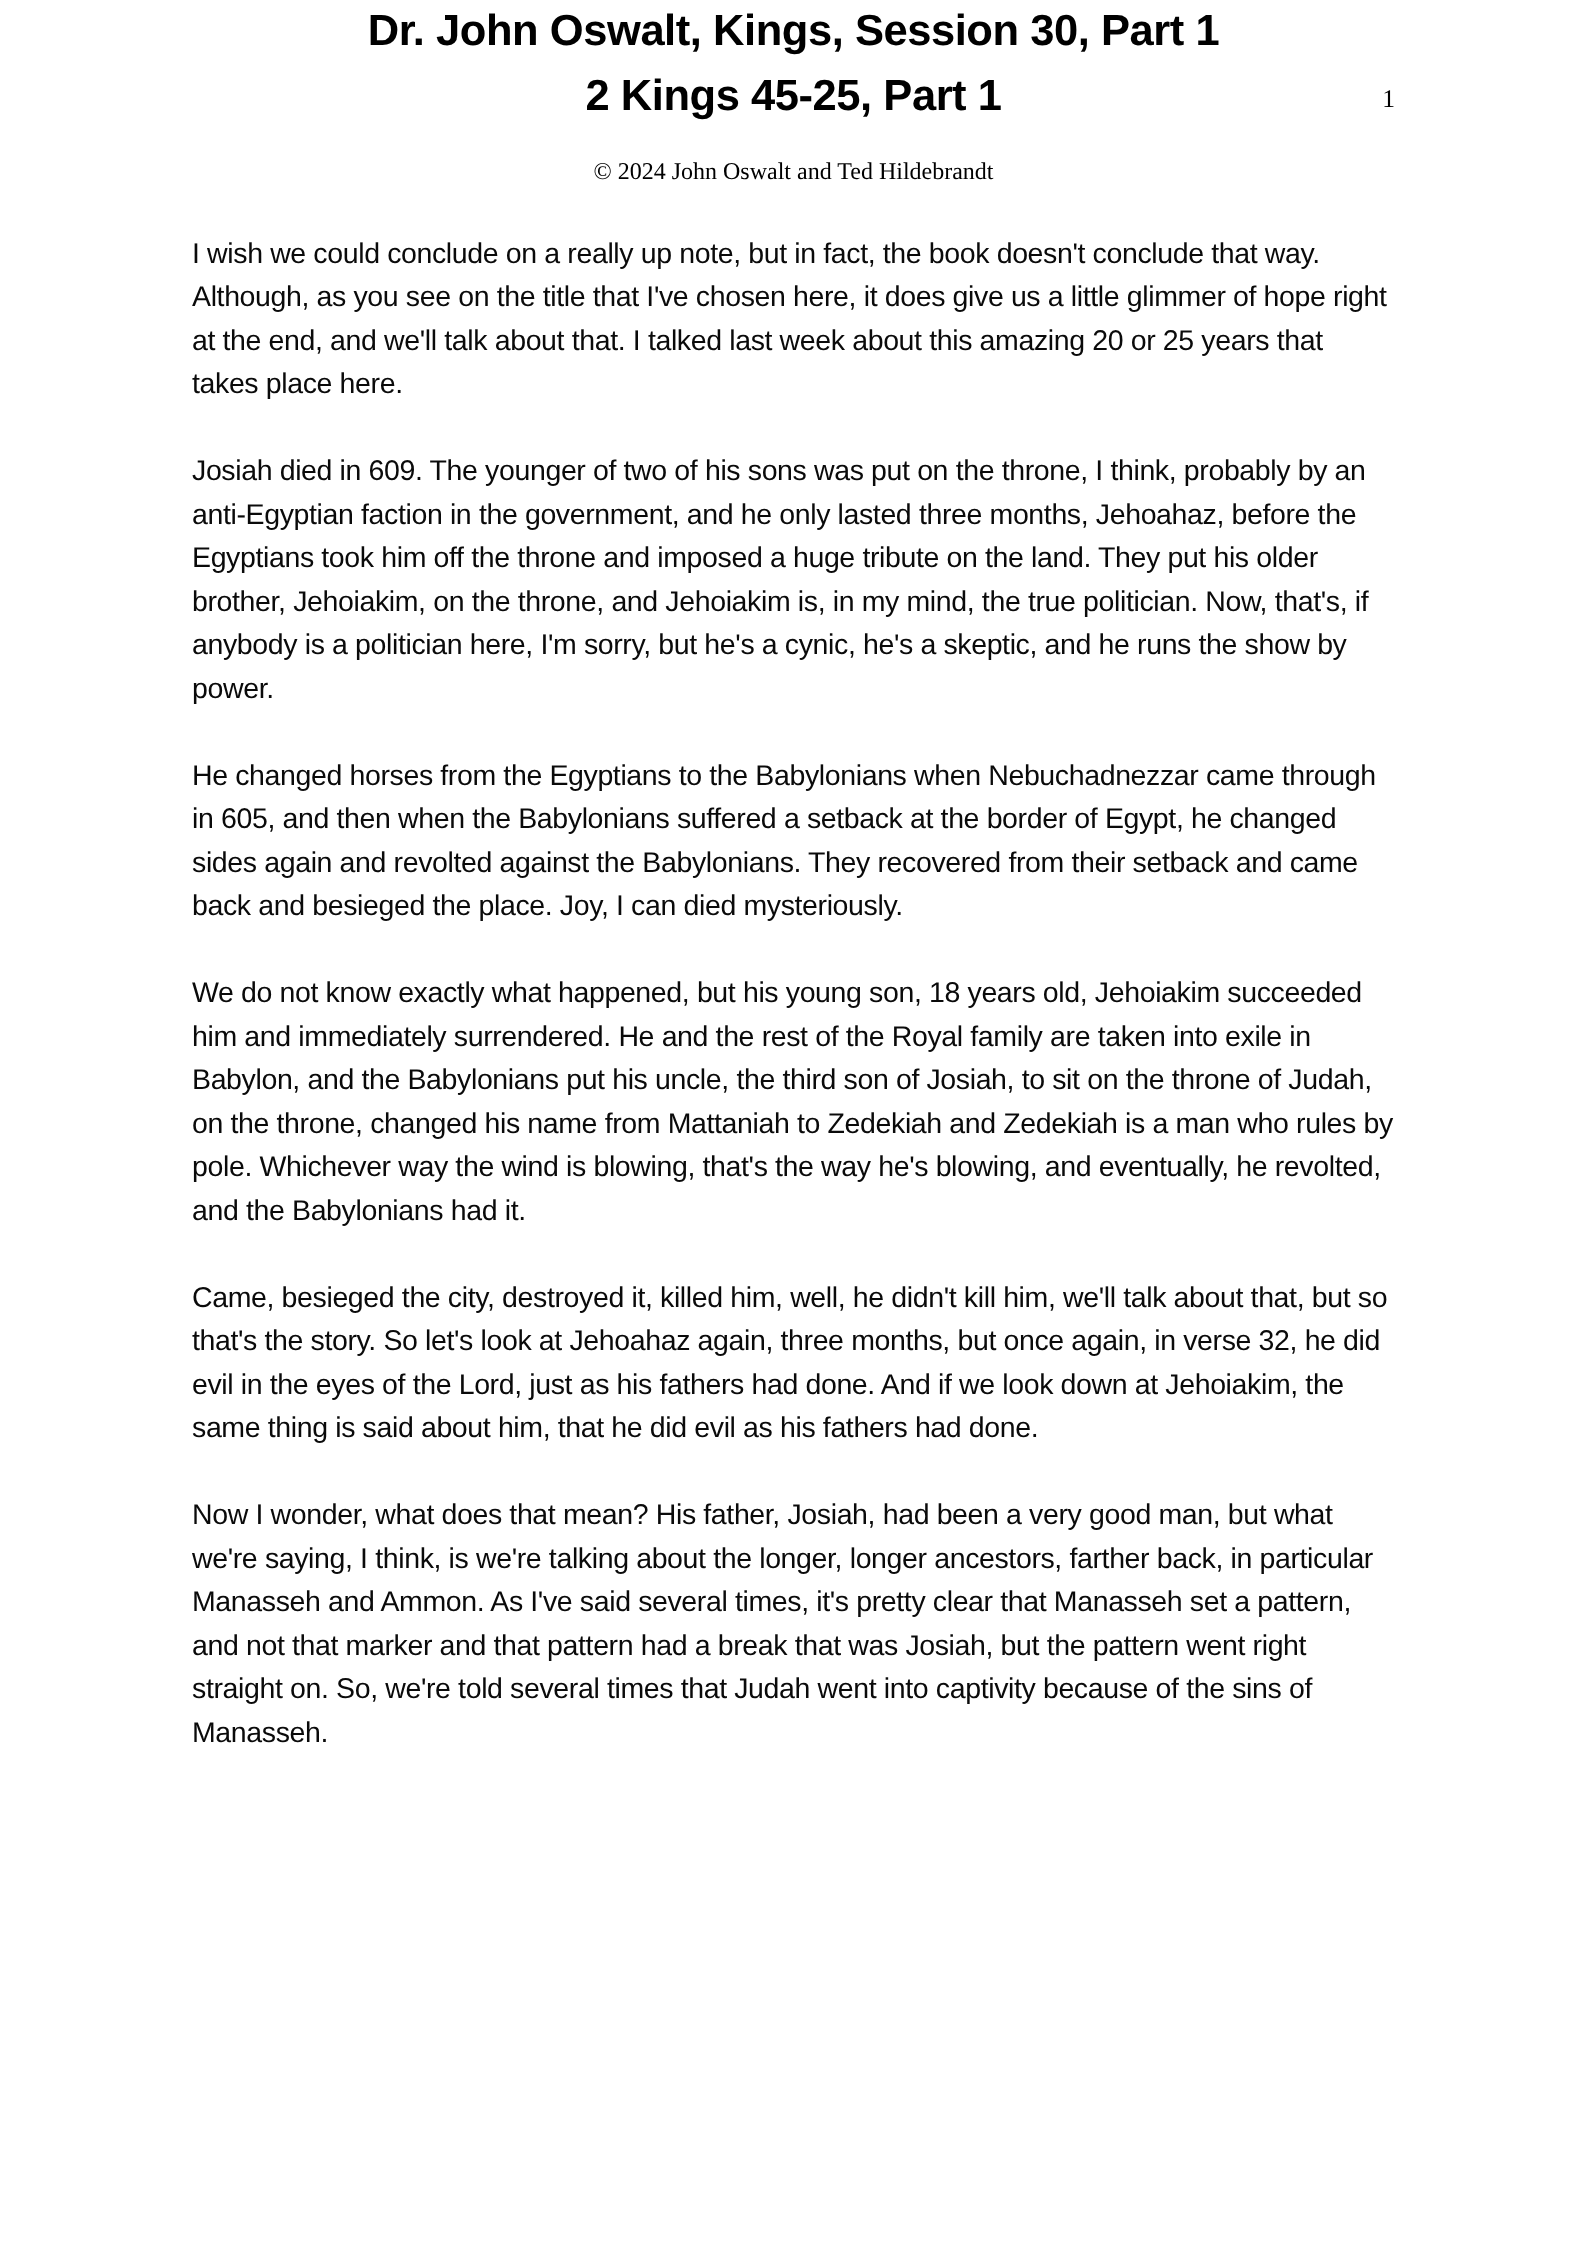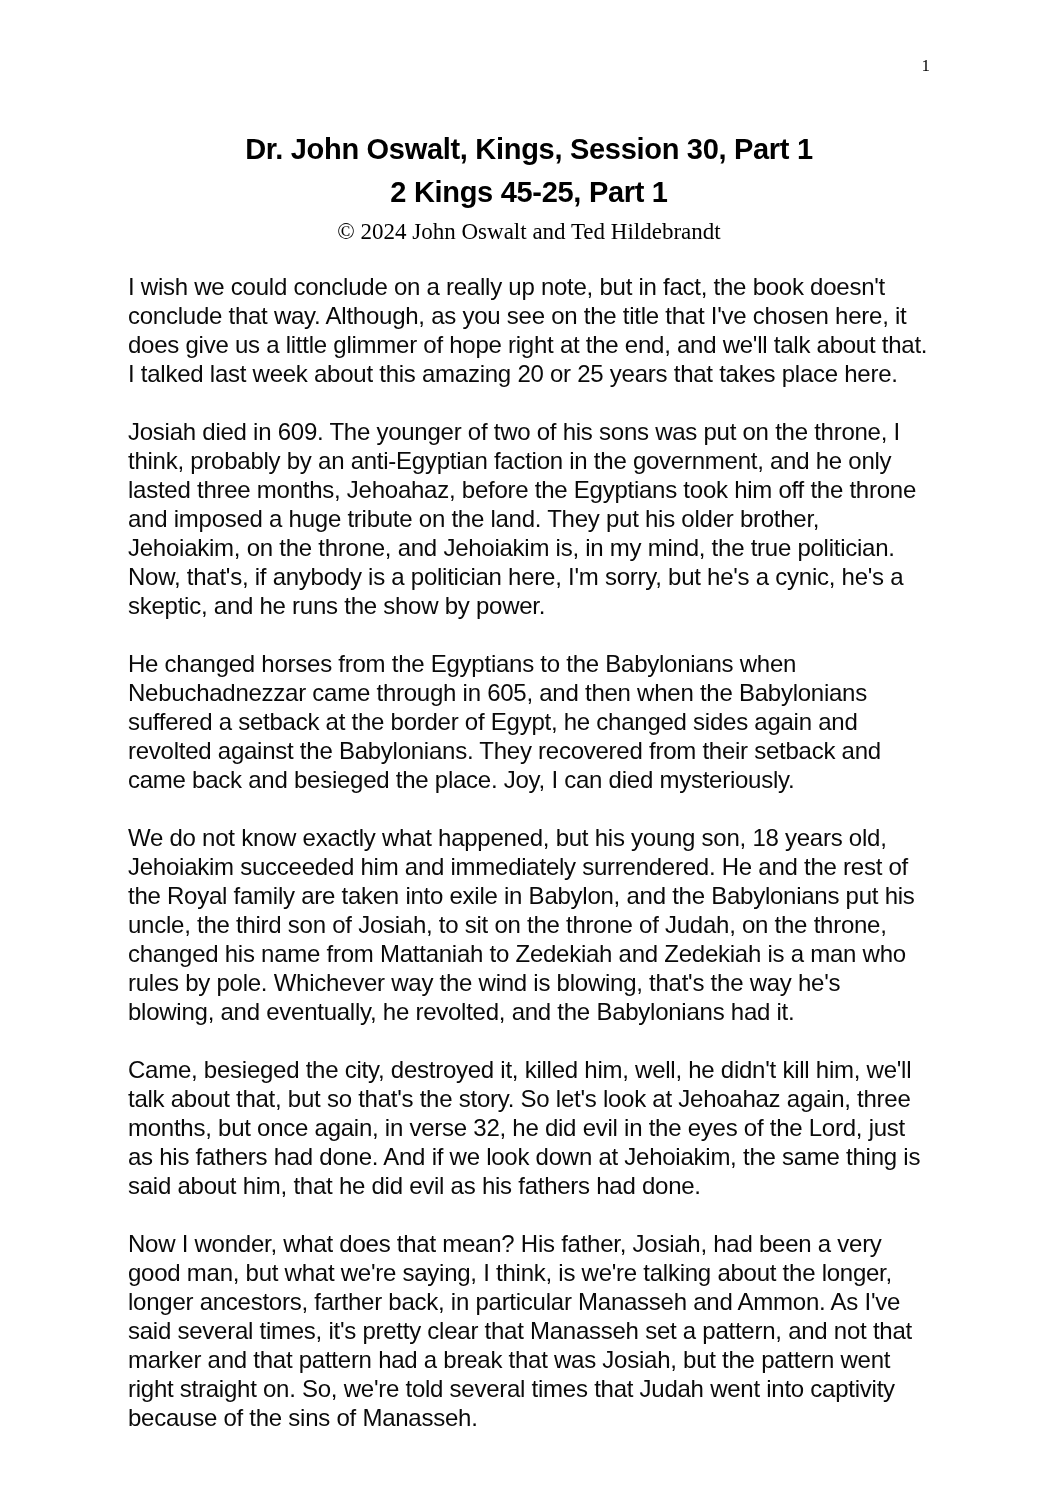--- a/index.html
+++ b/index.html
@@ -25,43 +25,42 @@
   .page-number {
     position: absolute;
     top: 56px;
     right: 128px;
     font-family: "Liberation Serif", serif;
     font-size: 17px;
     color: #000000;
   }
   .doc-title {
     margin: 0;
-    padding-top: 128px;
     text-align: center;
     font-size: 29px;
     line-height: 43px;
     font-weight: bold;
     letter-spacing: -0.3px;
     color: #000000;
     font-family: "Liberation Sans", sans-serif;
   }
   .copyright {
-    margin-top: 5px;
+    margin-top: 16px;
     text-align: center;
     font-family: "Liberation Serif", serif;
-    font-size: 23px;
+    font-size: 16px;
     line-height: 26px;
     color: #000000;
   }
   .body-text {
     margin-top: 27px;
   }
   .body-text p {
     margin: 0 0 29px 0;
-    font-size: 24px;
+    font-size: 19px;
     line-height: 29px;
     letter-spacing: -0.25px;
     color: #0a0a0a;
     text-align: left;
   }
 </style>
 </head>
 <body>
 
 <div class="page">

